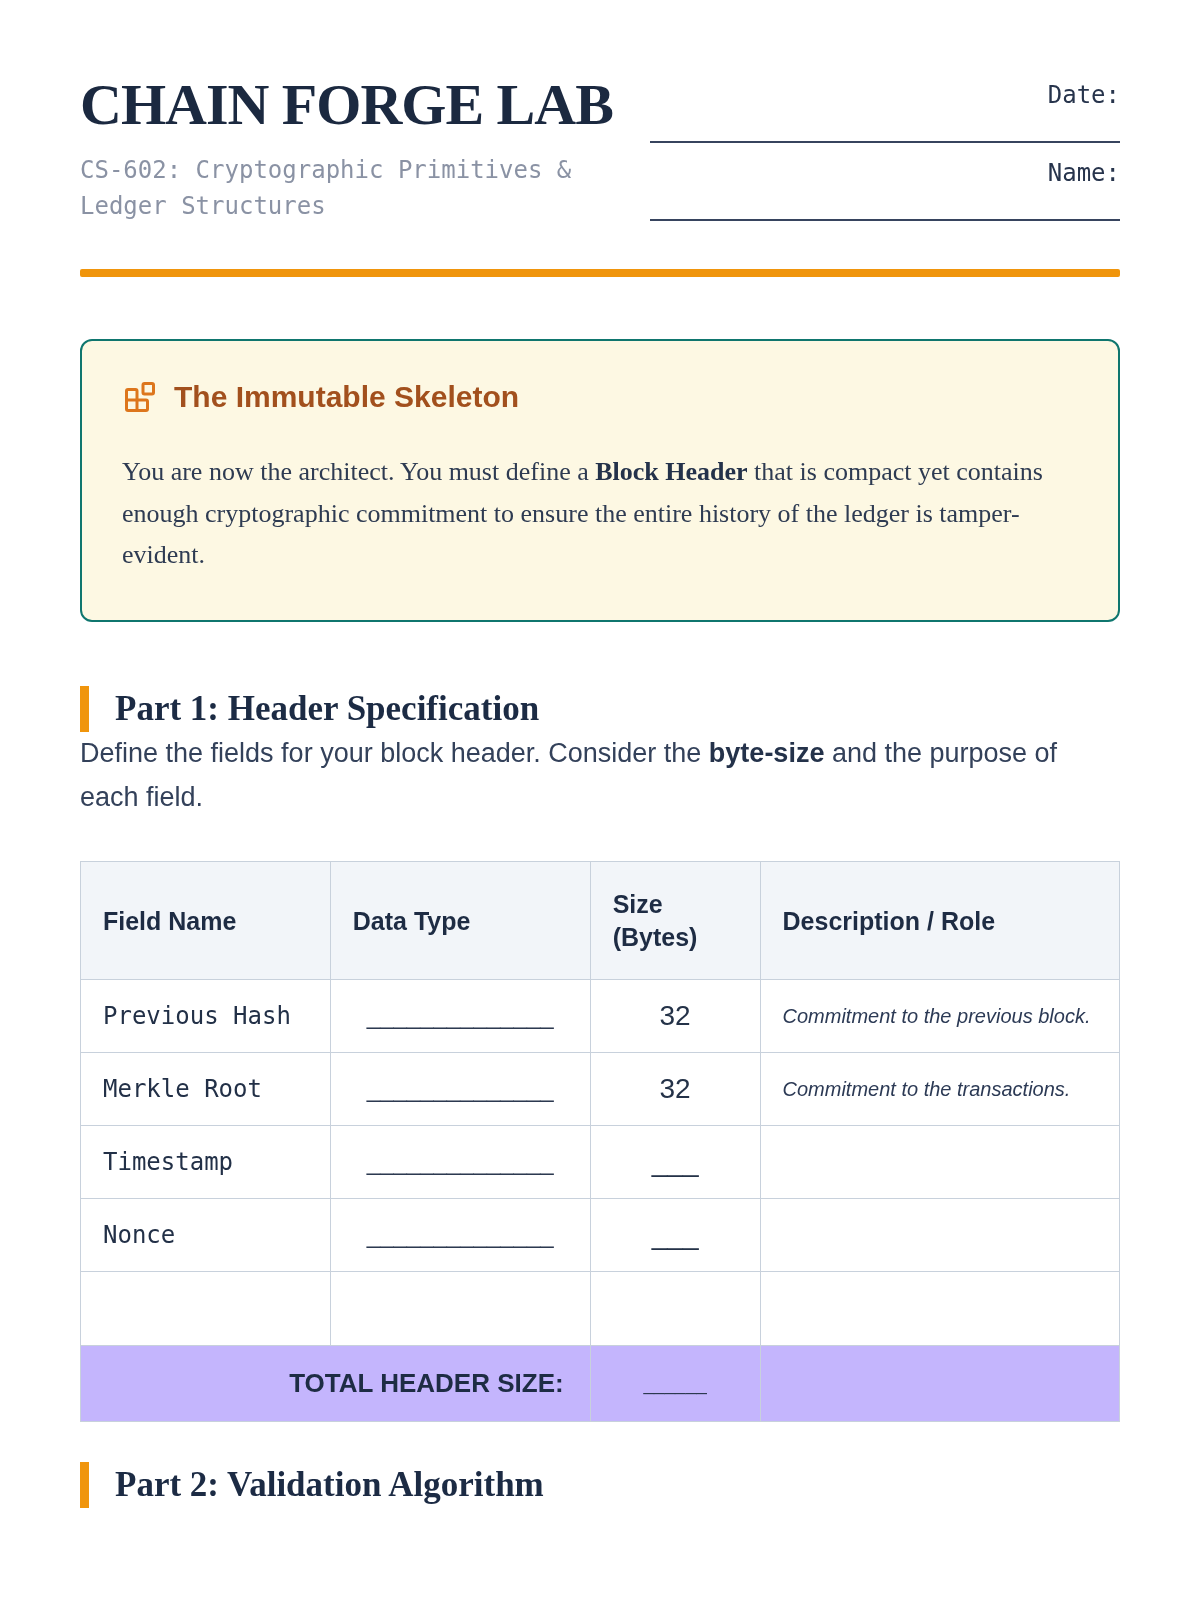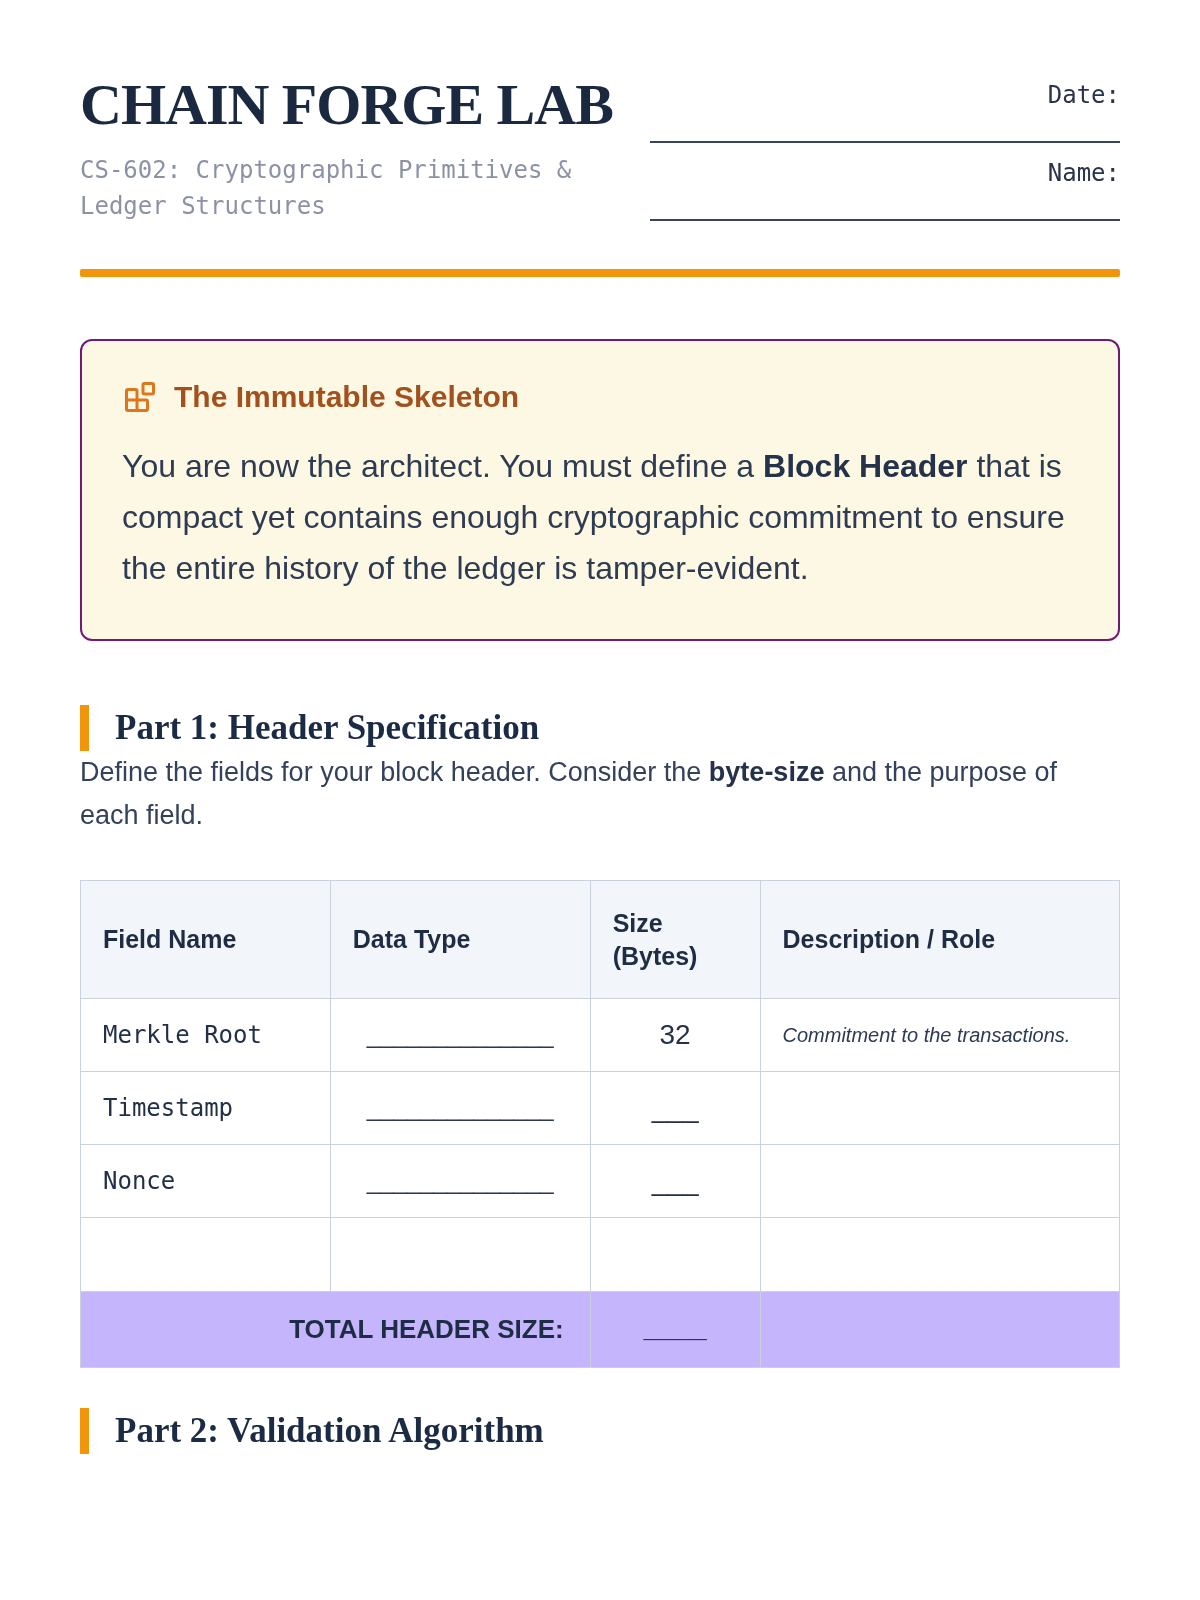--- a/index.html
+++ b/index.html
@@ -50,38 +50,39 @@
     margin-top: 32px;
     height: 8px;
     background: #f0950c;
     border-radius: 2px;
   }
 
   
   .callout {
     margin-top: 62px;
     background: #fdf8e3;
-    border: 2px solid #701a75;
+    border: 2px solid #0f766e;
     border-radius: 12px;
     padding: 38px 40px 44px 40px;
   }
   .callout-head { display: flex; align-items: center; gap: 16px; }
   .callout-icon { width: 36px; height: 36px; display: inline-flex; }
   .callout-icon svg { width: 36px; height: 36px; }
   .callout-title {
     font-size: 30px;
     font-weight: 700;
     color: #a2501d;
   }
   .callout-body {
-    margin-top: 26px;
-    font-size: 32px;
+    margin-top: 36px;
+    font-size: 26px;
     line-height: 1.6;
     color: #2e3b52;
     max-width: 950px;
+    font-family: Liberation Serif, serif;
   }
   .callout-body strong { font-weight: 700; color: #24324a; }
 
   
   .part-heading { margin-top: 64px; display: flex; align-items: center; }
   .accent-bar {
     width: 9px;
     height: 46px;
     background: #f0950c;
     margin-right: 26px;
@@ -205,20 +206,26 @@
     <thead>
       <tr>
         <th>Field Name</th>
         <th>Data Type</th>
         <th>Size (Bytes)</th>
         <th>Description / Role</th>
       </tr>
     </thead>
     <tbody>
       <tr>
+        <td class="field-cell">Previous Hash</td>
+        <td class="blank-cell">______________</td>
+        <td class="size-cell">32</td>
+        <td class="desc-cell">Commitment to the previous block.</td>
+      </tr>
+      <tr>
         <td class="field-cell">Merkle Root</td>
         <td class="blank-cell">______________</td>
         <td class="size-cell">32</td>
         <td class="desc-cell">Commitment to the transactions.</td>
       </tr>
       <tr>
         <td class="field-cell">Timestamp</td>
         <td class="blank-cell">______________</td>
         <td class="size-cell">___</td>
         <td class="desc-cell"></td>

